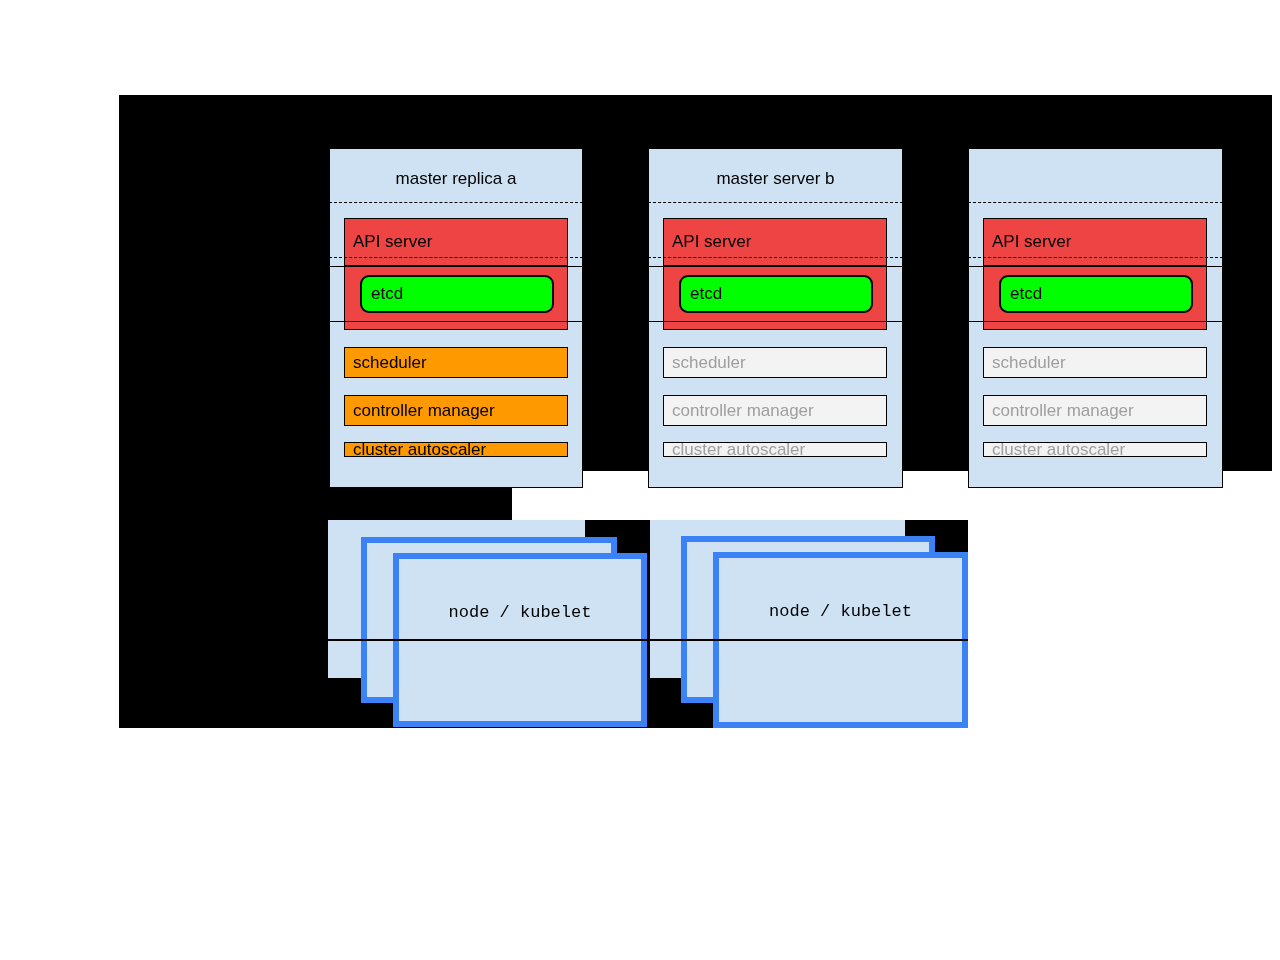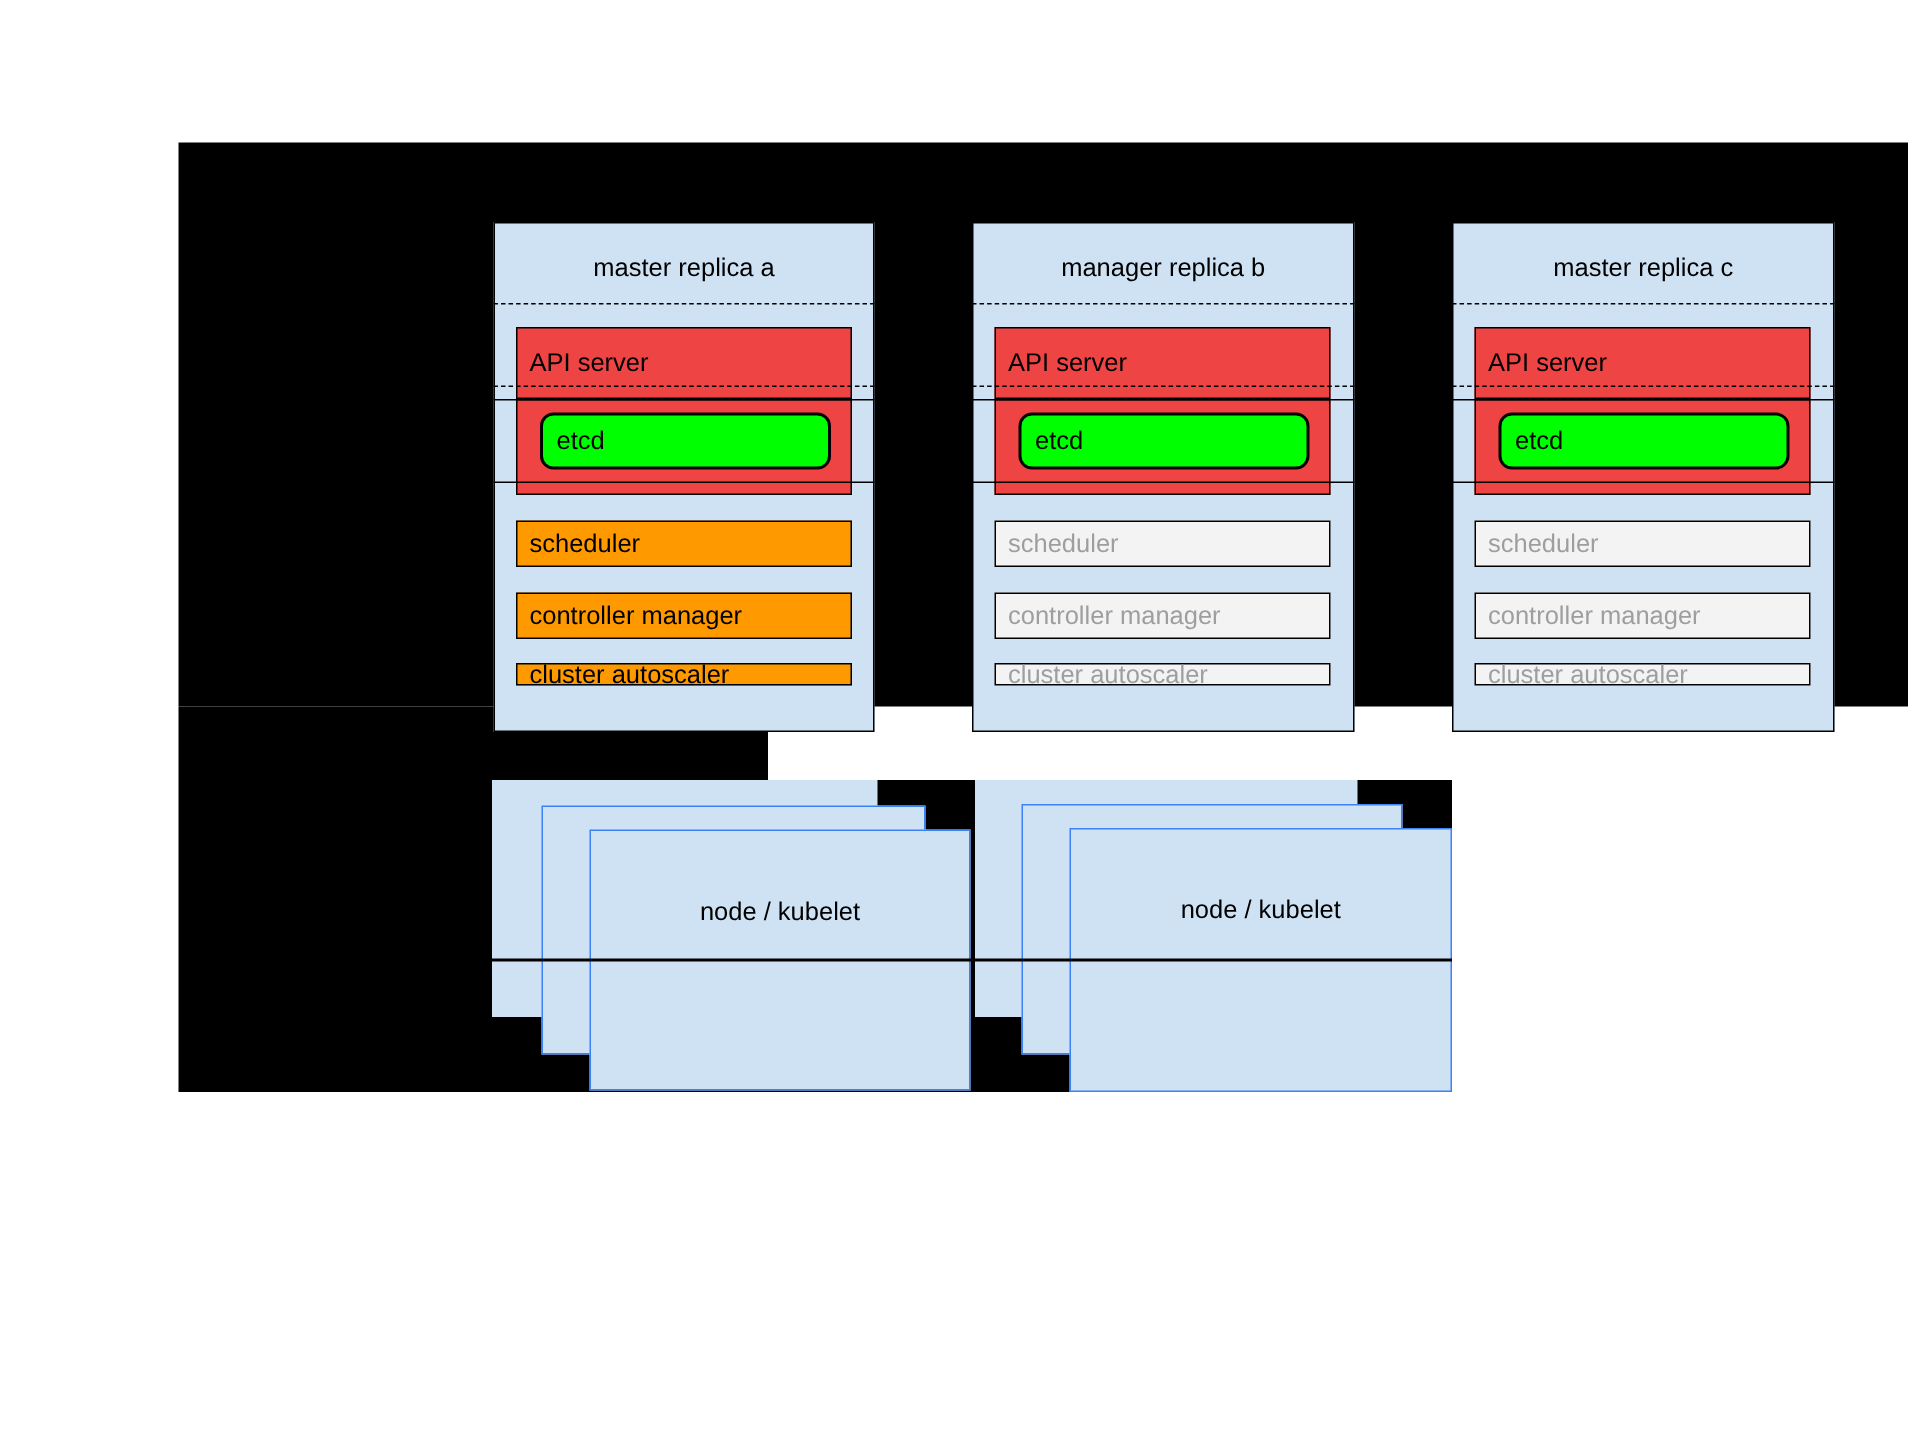--- a/index.html
+++ b/index.html
@@ -50,21 +50,21 @@
     padding-left:9px;font-size:17px;color:#000;
   }
   .sched{top:198px;height:31px;}
   .ctrl{top:246px;height:31px;}
   .autos{top:293px;height:15px;}
   .standby .sub{background:#f3f3f3;color:#9e9e9e;border:1.5px solid #000;}
   .active .sub{background:#ff9900;color:#000;}
 
   
   .nbox{position:absolute;background:#cfe2f3;box-sizing:border-box;}
-  .nborder{border:1px solid #3b82f6;}
+  .nborder{border:6px solid #3b82f6;font-family:Liberation Mono, monospace;}
   .n1-back {left:328px;top:520px;width:257px;height:158px;}
   .n1-mid  {left:361px;top:537px;width:256px;height:166px;}
   .n1-front{left:393px;top:553px;width:254px;height:174px;}
   .n2-back {left:650px;top:520px;width:255px;height:158px;}
   .n2-mid  {left:681px;top:536px;width:254px;height:167px;}
   .n2-front{left:713px;top:552px;width:255px;height:176px;}
   .n-label{
     position:absolute;left:0;top:44px;width:100%;text-align:center;
     font-size:17px;color:#000;
   }
@@ -89,36 +89,35 @@
   </div>
   <div class="hline dashed l2"></div>
   <div class="hline solid l3"></div>
   <div class="hline solid l4"></div>
   <div class="comp sub sched">scheduler</div>
   <div class="comp sub ctrl">controller manager</div>
   <div class="comp sub autos">cluster autoscaler</div>
 </div>
 
 <div class="master pos-b standby">
-  <div class="m-title">manager replica b</div>
+  <div class="m-title">master server b</div>
   <div class="hline dashed l1"></div>
   <div class="comp orange api">API server</div>
   <div class="comp orange etcd-wrap">
     <div class="etcd">etcd</div>
   </div>
   <div class="hline dashed l2"></div>
   <div class="hline solid l3"></div>
   <div class="hline solid l4"></div>
   <div class="comp sub sched">scheduler</div>
   <div class="comp sub ctrl">controller manager</div>
   <div class="comp sub autos">cluster autoscaler</div>
 </div>
 
 <div class="master pos-c standby">
-  <div class="m-title">master replica c</div>
   <div class="hline dashed l1"></div>
   <div class="comp orange api">API server</div>
   <div class="comp orange etcd-wrap">
     <div class="etcd">etcd</div>
   </div>
   <div class="hline dashed l2"></div>
   <div class="hline solid l3"></div>
   <div class="hline solid l4"></div>
   <div class="comp sub sched">scheduler</div>
   <div class="comp sub ctrl">controller manager</div>

